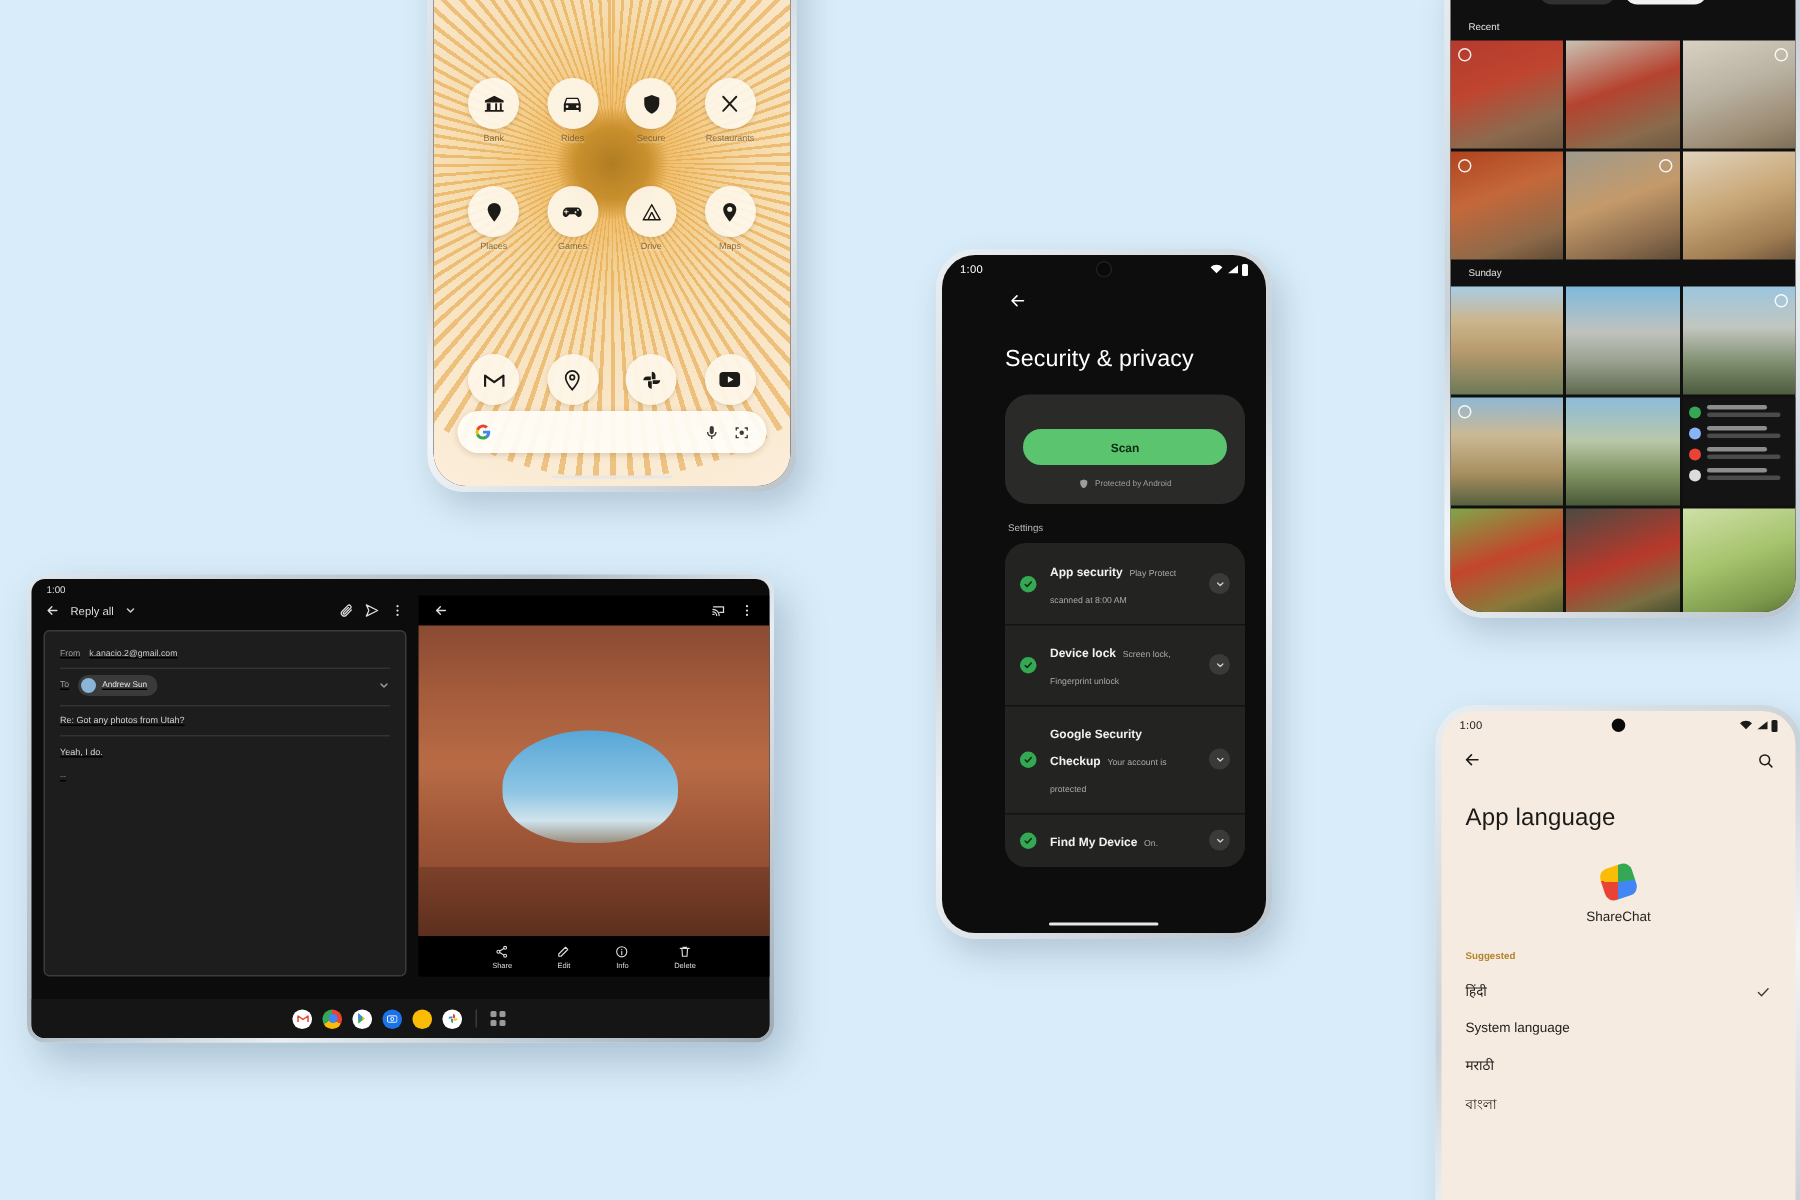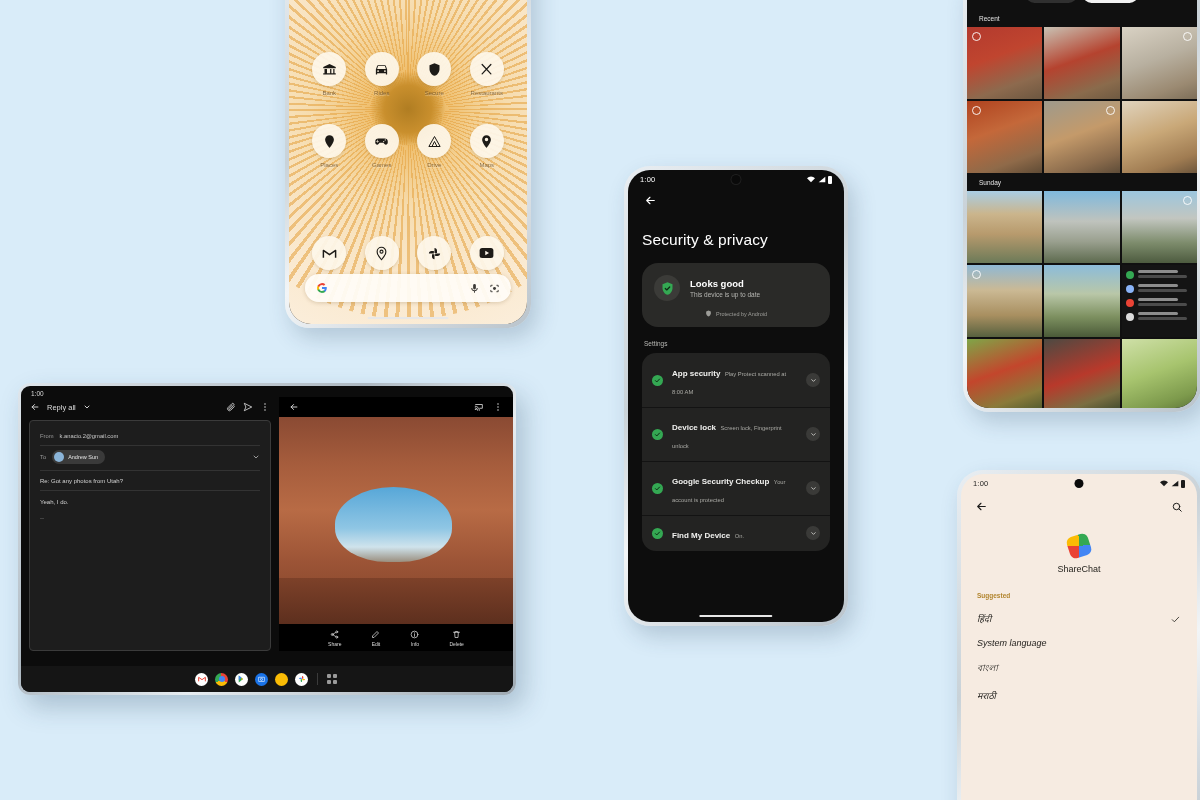--- a/index.html
+++ b/index.html
@@ -98,21 +98,21 @@
     position: absolute; left: 16px; right: 16px; bottom: 22px; height: 28px;
     background: rgba(255,252,246,.94); border-radius: 16px;
     display: flex; align-items: center; padding: 0 11px;
     box-shadow: 0 1px 4px rgba(90,60,15,.2);
   }
   .sb-spacer { flex: 1; }
 
   
   #phone-sec { left: 624px; top: 166px; width: 224px; height: 460px; }
   #phone-sec .screen { background: #0d0d0d; }
-  .sec-body { padding: 0 14px; color: #fff; }
+  .sec-body { padding: 0 14px; color: #fff; margin-left: 28px; }
   .backarrow { margin: 8px 0 0 2px; }
   .sec-title { font-size: 15.5px; font-weight: 400; margin-top: 24px; letter-spacing: .1px; }
   .card {
     margin-top: 14px; background: #2a2a28; border-radius: 16px; padding: 12px 12px 10px;
   }
   .card-top { display: flex; align-items: center; gap: 10px; }
   .shield-ok {
     width: 26px; height: 26px; border-radius: 50%;
     background: #3b3b38; display: flex; align-items: center; justify-content: center;
   }
@@ -176,34 +176,34 @@
   .applogo { display: flex; flex-direction: column; align-items: center; gap: 7px; margin-top: 22px; }
   .applogo .mark {
     width: 22px; height: 22px; border-radius: 6px;
     background: conic-gradient(from 200deg,#ea4335 0deg 90deg,#fbbc05 90deg 175deg,#34a853 175deg 260deg,#4285f4 260deg 360deg);
     transform: rotate(-18deg);
   }
   .applogo .nm { font-size: 9px; color: #26241f; }
   .lang-sub { font-size: 6.5px; color: #b2852e; padding: 18px 16px 0; font-weight: 600; }
   .lang-row {
     display: flex; align-items: flex-end; justify-content: space-between;
-    padding: 13px 16px 0; color: #1f1d1a; font-size: 9px; font-style: italic;
+    padding: 13px 16px 0; color: #1f1d1a; font-size: 9px;
   }
 
   
   #tablet { left: 18px; top: 383px; width: 498px; height: 312px; }
   #tablet .shell {
     border-radius: 12px;
     background: linear-gradient(140deg,#dfe6ec 0%,#aeb9c2 40%,#e7edf1 62%,#9ea9b2 100%);
     padding: 3px;
     box-shadow: 8px 12px 26px rgba(40,70,95,.26);
   }
   #tablet .screen { inset: 3px; border-radius: 9px; background: #0c0c0c; }
   .tb-status { display: flex; align-items: center; justify-content: space-between; padding: 4px 10px 0; color: #ddd; font-size: 6.5px; }
-  .tb-main { display: flex; height: 254px; }
+  .tb-main { display: flex; height: 254px; text-decoration: underline; }
   .mail-pane { width: 258px; display: flex; flex-direction: column; }
   .mail-bar { display: flex; align-items: center; gap: 7px; padding: 5px 9px; color: #dcdcdc; }
   .mail-bar .ttl { font-size: 7.5px; }
   .mb-sp { flex: 1; }
   .compose {
     margin: 3px 8px 0; background: #1d1d1d; border: 1px solid #3b3b3b;
     border-radius: 4px; flex: 1; padding: 8px 10px;
   }
   .cmp-line { display: flex; align-items: center; gap: 6px; padding: 4px 0 6px; border-bottom: 1px solid #333; }
   .cmp-k { font-size: 5.8px; color: #9a9a9a; }
@@ -398,32 +398,21 @@
         <div class="sec-body">
           <div class="backarrow">
             <svg width="13" height="13" viewBox="0 0 24 24" fill="none" stroke="#fff" stroke-width="2" stroke-linecap="round" stroke-linejoin="round">
                 <path d="M19 12H5M11 6l-6 6 6 6"></path>
               </svg>
           </div>
 
           <div class="sec-title">Security &amp; privacy</div>
 
           <div class="card">
-            <div class="card-top">
-              <div class="shield-ok">
-                <svg width="15" height="15" viewBox="0 0 24 24">
-                    <path d="M12 2 4 5v6c0 5 3.4 9.7 8 11 4.6-1.3 8-6 8-11V5l-8-3z" fill="#34a853"></path>
-                    <path d="M8.5 12l2.3 2.3 4.7-4.7" fill="none" stroke="#0d2b14" stroke-width="2" stroke-linecap="round" stroke-linejoin="round"></path>
-                  </svg>
-              </div>
-              <div>
-                <div class="lg-t">Looks good</div>
-                <div class="lg-s">This device is up to date</div>
-              </div>
-            </div>
+            <button class="scan-btn">Scan</button>
             <div class="prot">
               <span>
                 <svg width="7" height="7" viewBox="0 0 24 24" fill="#9d9d99">
                     <path d="M12 2 4 5v6c0 5 3.4 9.7 8 11 4.6-1.3 8-6 8-11V5l-8-3z"></path>
                   </svg>
               </span>
               <span>Protected by Android</span>
             </div>
           </div>
 
@@ -611,44 +600,45 @@
               </svg>
           </span>
           <span>
             <svg width="12" height="12" viewBox="0 0 24 24" fill="none" stroke="#1c1b19" stroke-width="2" stroke-linecap="round">
                 <circle cx="11" cy="11" r="6.5"></circle>
                 <path d="M16 16l4.5 4.5"></path>
               </svg>
           </span>
         </div>
 
+        <div class="lang-title">App language</div>
 
         <div class="applogo">
           <span class="mark"></span>
           <span class="nm">ShareChat</span>
         </div>
 
         <div class="lang-sub">Suggested</div>
 
         <div class="lang-row">
           <span>हिंदी</span>
           <span>
             <svg width="11" height="11" viewBox="0 0 24 24" fill="none" stroke="#3c3a33" stroke-width="2" stroke-linecap="round" stroke-linejoin="round">
                 <path d="M5 12.5l4.5 4.5L19 7"></path>
               </svg>
           </span>
         </div>
         <div class="lang-row">
           <span>System language</span>
         </div>
         <div class="lang-row">
+          <span>मराठी</span>
+        </div>
+        <div class="lang-row">
           <span>বাংলা</span>
-        </div>
-        <div class="lang-row">
-          <span>मराठी</span>
         </div>
       </div>
     </div>
   </div>
 
   <div class="device" id="tablet">
     <div class="shell">
       <div class="screen">
         <div class="tb-status">
           <span>1:00</span>

